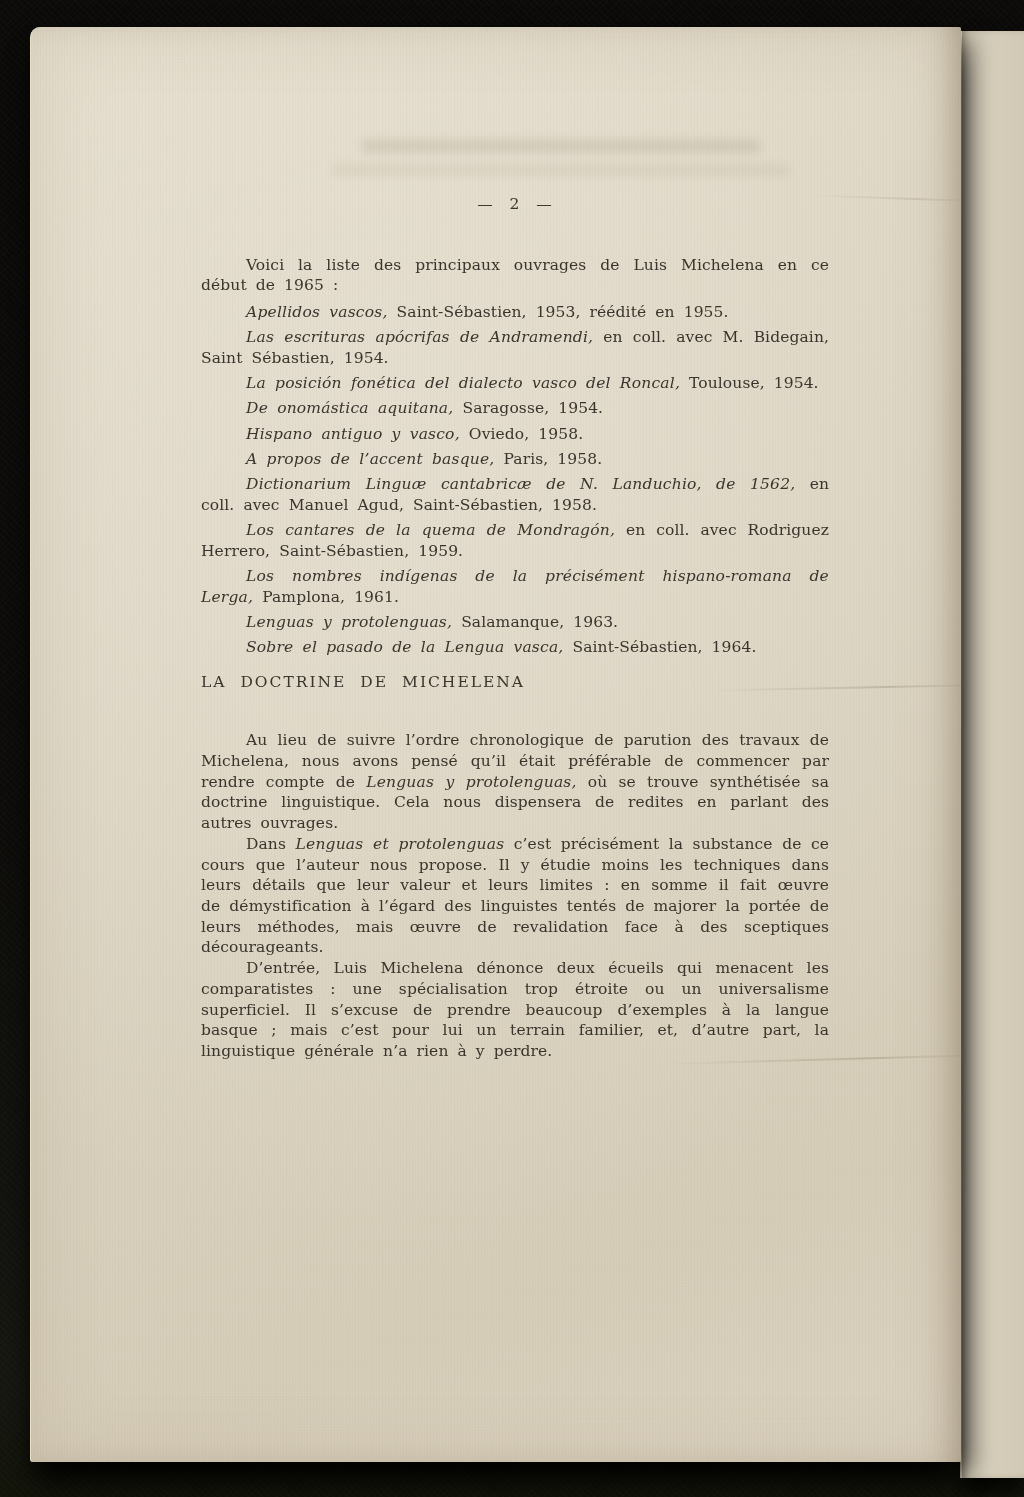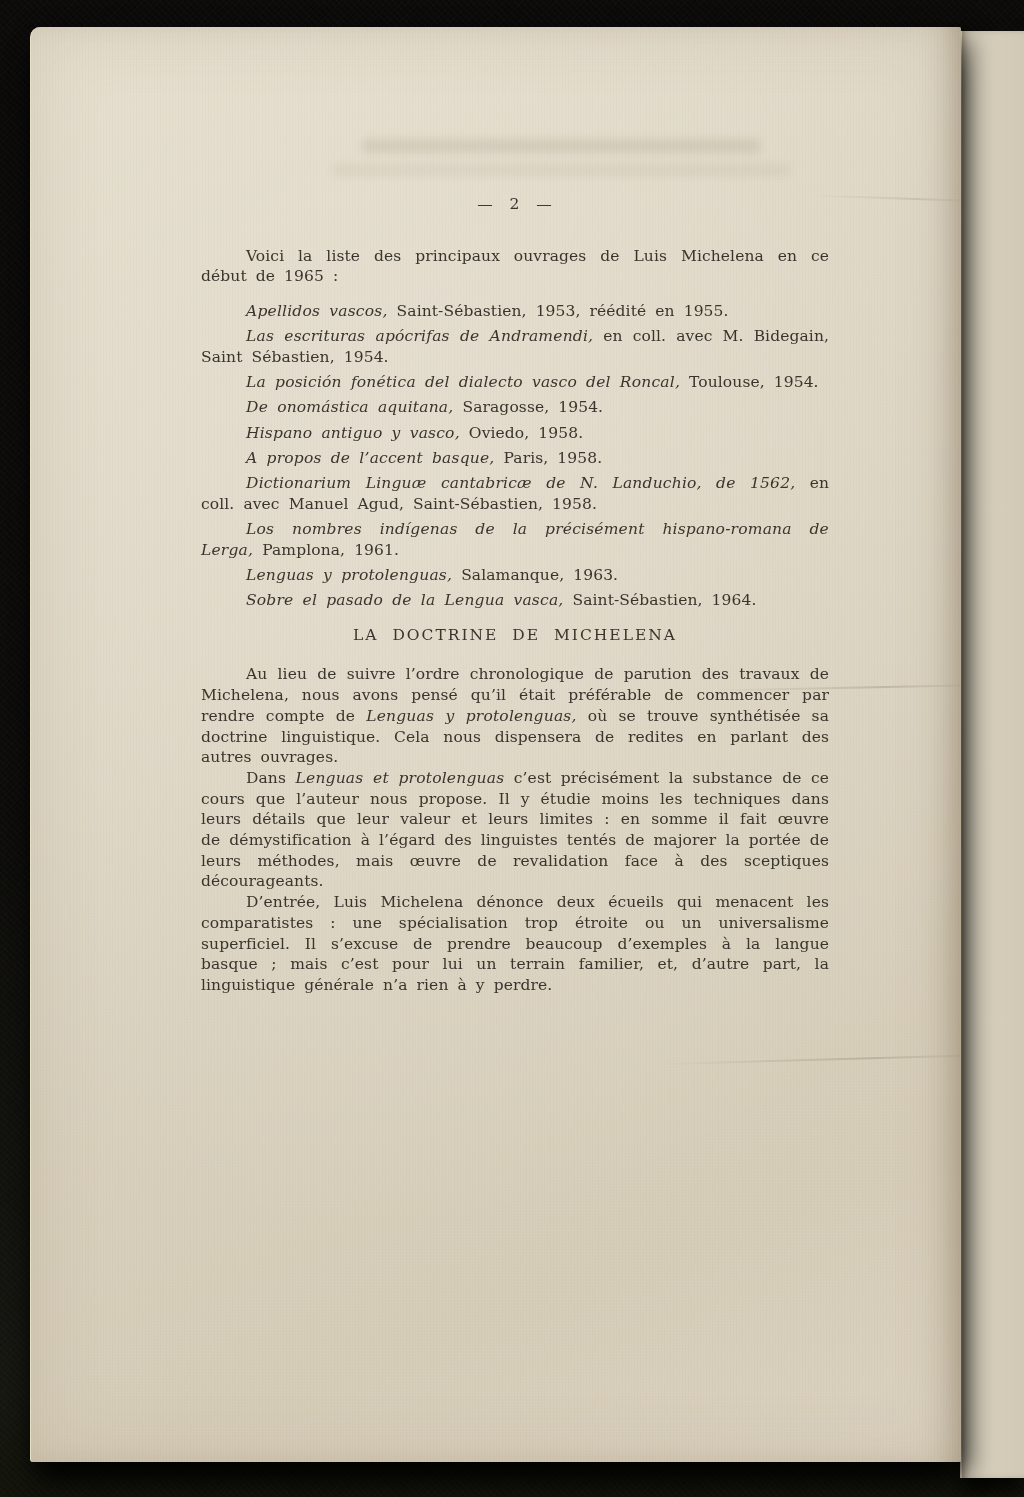--- a/index.html
+++ b/index.html
@@ -77,34 +77,34 @@
     text-align: justify;
     word-spacing: 4px;
     letter-spacing: 0.1px;
   }
   .pageno {
     padding-top: 167px;
     text-align: center;
     word-spacing: 10px;
     letter-spacing: 1px;
   }
-  .intro { margin: 31px 0 0; text-indent: 45px; }
-  .works { margin-top: 14px; }
+  .intro { margin: 40px 0 0; text-indent: 45px; }
+  .works { margin-top: 6px; }
   .works p.work { margin: 4.5px 0 0; text-indent: 45px; }
   .works p.work i, .paras p.para i { letter-spacing: 0.2px; }
   .heading {
     margin: 14px 0 0;
     font-size: 15.5px;
     font-weight: normal;
-    text-align: center;
+    text-align: left;
     letter-spacing: 2px;
     word-spacing: 7px;
     text-indent: 0;
   }
-  .paras { margin-top: 19px; }
+  .paras { margin-top: 38px; }
   .paras p.para { margin: 0; text-indent: 45px; }
 </style>
 </head>
 <body>
 
 <div class="scene">
 
   <div class="next-page">
     <div class="crease-v"></div>
   </div>
@@ -122,20 +122,21 @@
       <p class="intro">Voici la liste des principaux ouvrages de Luis Michelena en ce début de 1965 :</p>
 
       <div class="works">
           <p class="work"><i>Apellidos vascos,</i><span> Saint-Sébastien, 1953, réédité en 1955.</span></p>
           <p class="work"><i>Las escrituras apócrifas de Andramendi,</i><span> en coll. avec M. Bidegain, Saint Sébastien, 1954.</span></p>
           <p class="work"><i>La posición fonética del dialecto vasco del Roncal,</i><span> Toulouse, 1954.</span></p>
           <p class="work"><i>De onomástica aquitana,</i><span> Saragosse, 1954.</span></p>
           <p class="work"><i>Hispano antiguo y vasco,</i><span> Oviedo, 1958.</span></p>
           <p class="work"><i>A propos de l’accent basque,</i><span> Paris, 1958.</span></p>
           <p class="work"><i>Dictionarium Linguæ cantabricæ de N. Landuchio, de 1562,</i><span> en coll. avec Manuel Agud, Saint-Sébastien, 1958.</span></p>
+          <p class="work"><i>Los cantares de la quema de Mondragón,</i><span> en coll. avec Rodriguez Herrero, Saint-Sébastien, 1959.</span></p>
           <p class="work"><i>Los nombres indígenas de la précisément hispano-romana de Lerga,</i><span> Pamplona, 1961.</span></p>
           <p class="work"><i>Lenguas y protolenguas,</i><span> Salamanque, 1963.</span></p>
           <p class="work"><i>Sobre el pasado de la Lengua vasca,</i><span> Saint-Sébastien, 1964.</span></p>
         </div>
 
       <h2 class="heading">LA DOCTRINE DE MICHELENA</h2>
 
       <div class="paras">
           <p class="para"><span>Au lieu de suivre l’ordre chronologique de parution des travaux de Michelena, nous avons pensé qu’il était préférable de commencer par rendre compte de </span><i>Lenguas y protolenguas,</i><span> où se trouve synthétisée sa doctrine linguistique. Cela nous dispensera de redites en parlant des autres ouvrages.</span></p>
           <p class="para"><span>Dans </span><i>Lenguas et protolenguas</i><span> c’est précisément la substance de ce cours que l’auteur nous propose. Il y étudie moins les techniques dans leurs détails que leur valeur et leurs limites : en somme il fait œuvre de démystification à l’égard des linguistes tentés de majorer la portée de leurs méthodes, mais œuvre de revalidation face à des sceptiques décourageants.</span></p>

